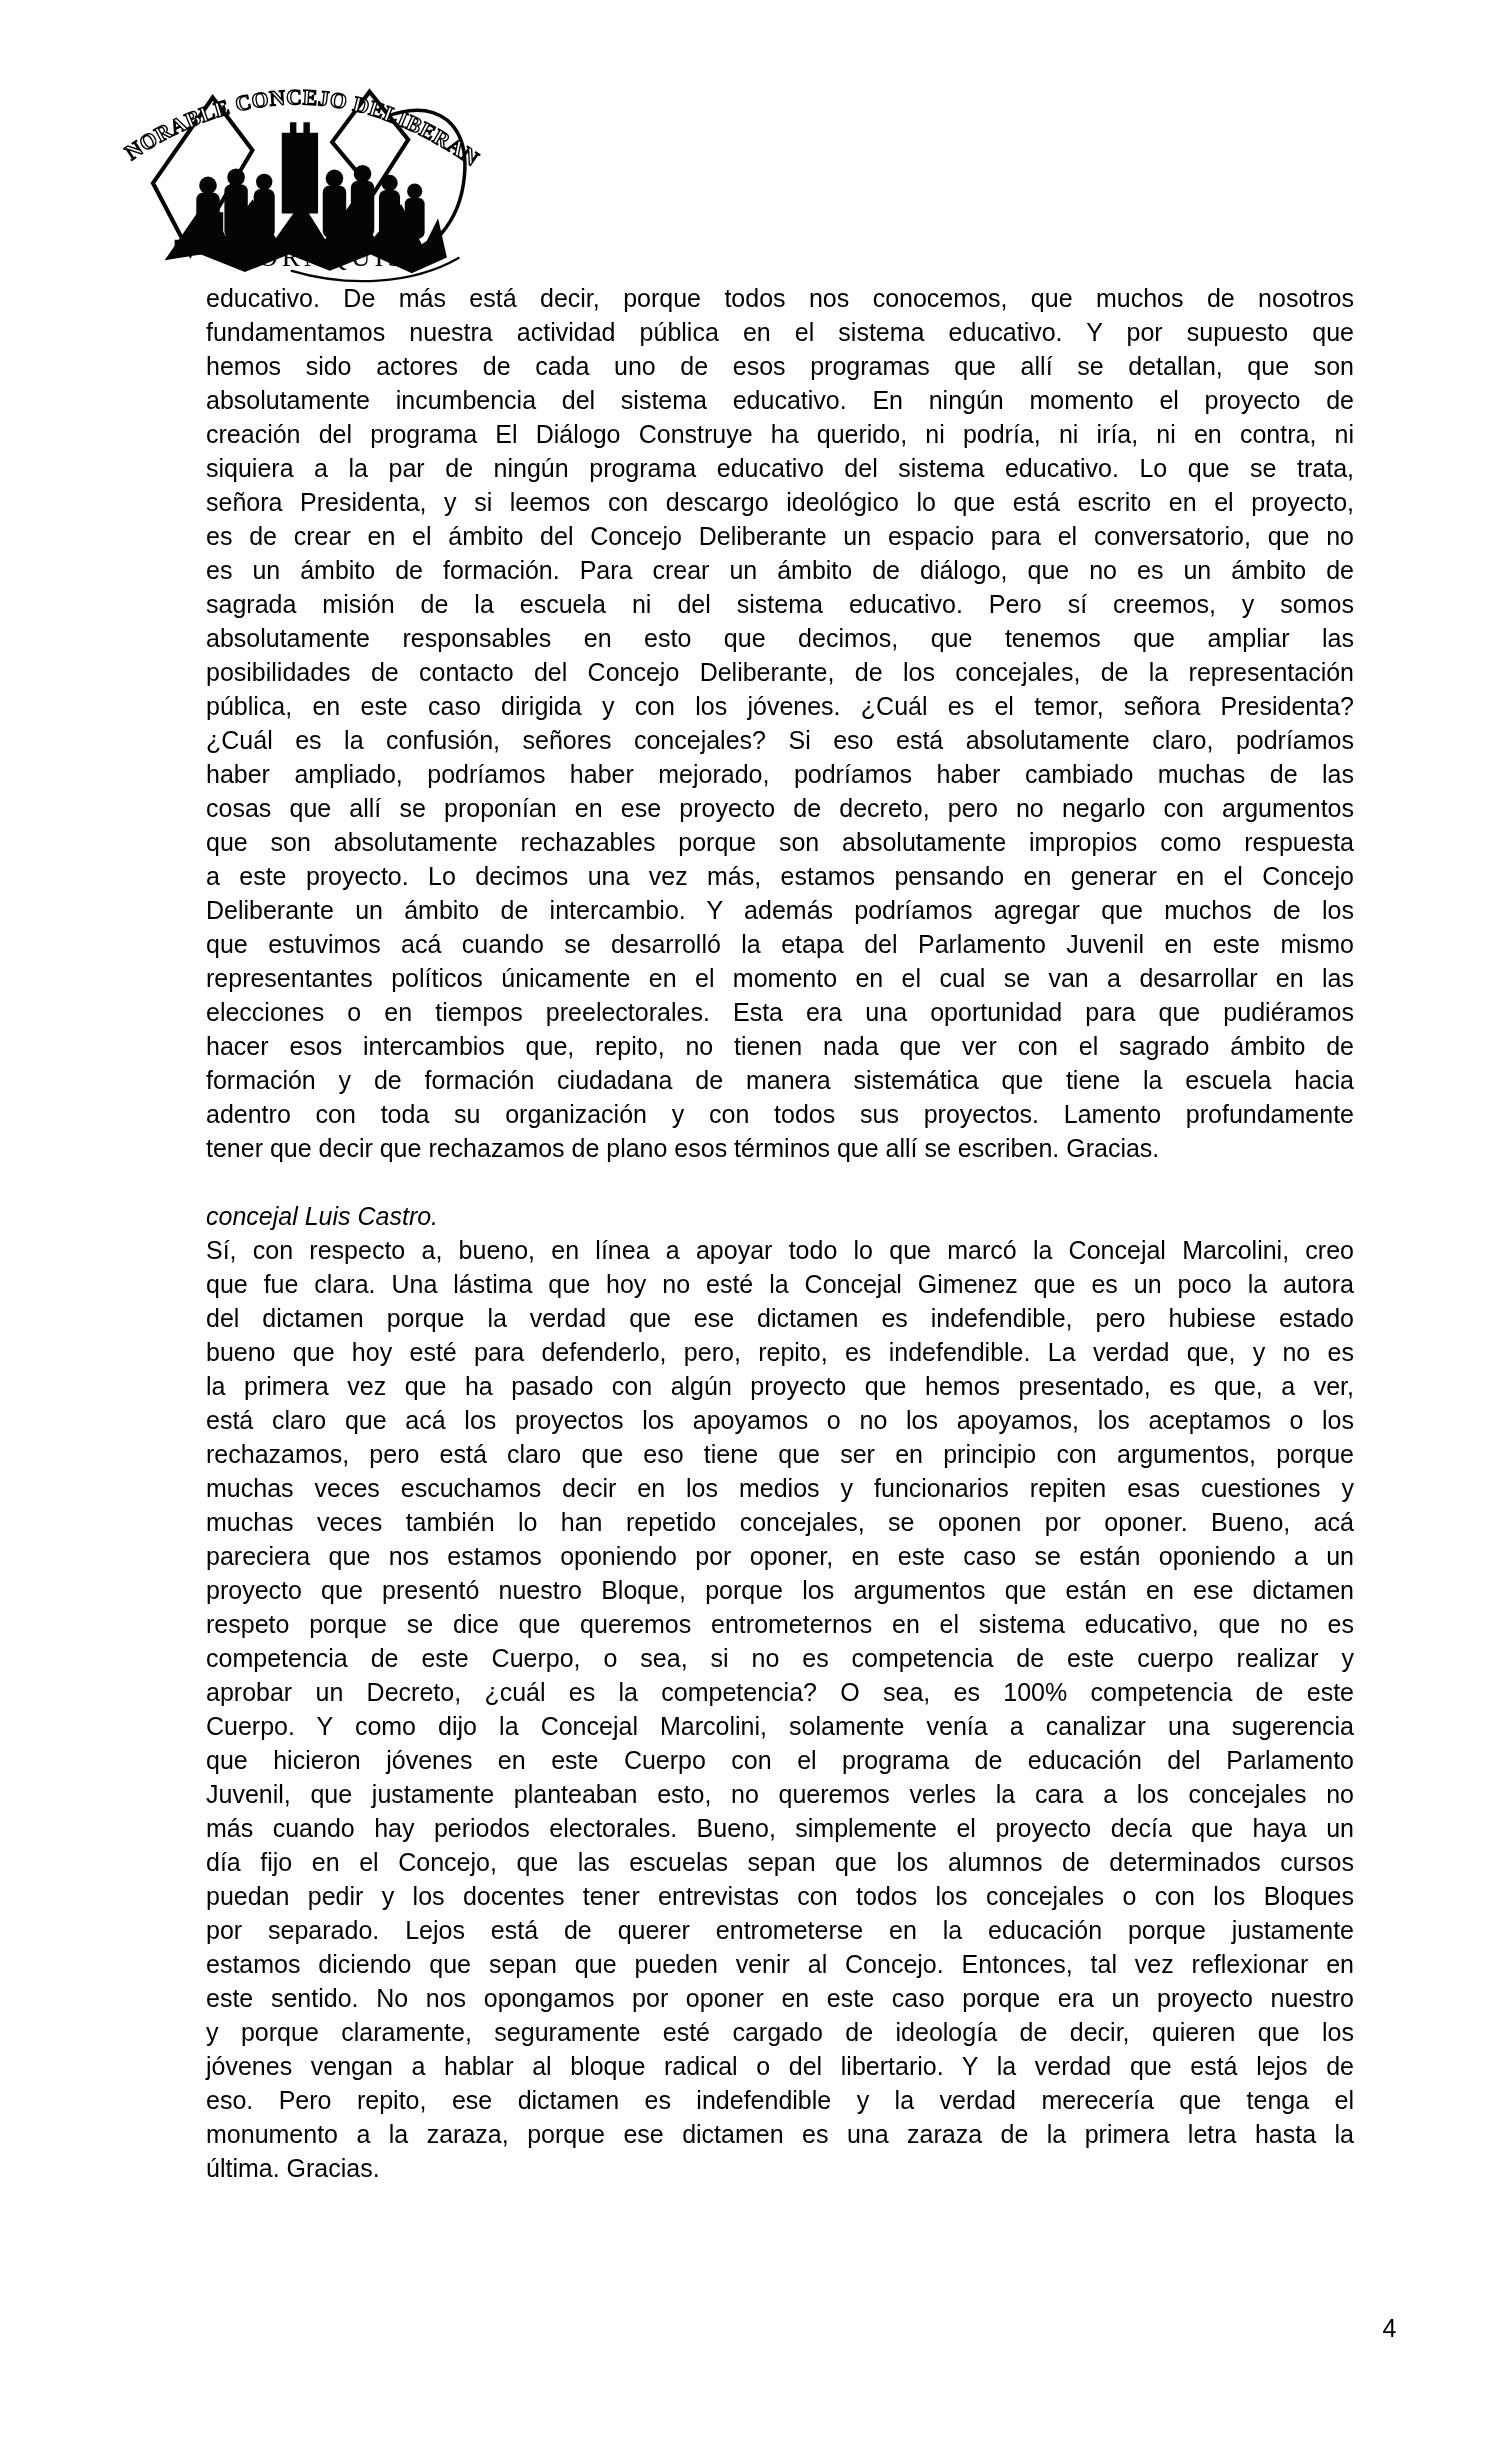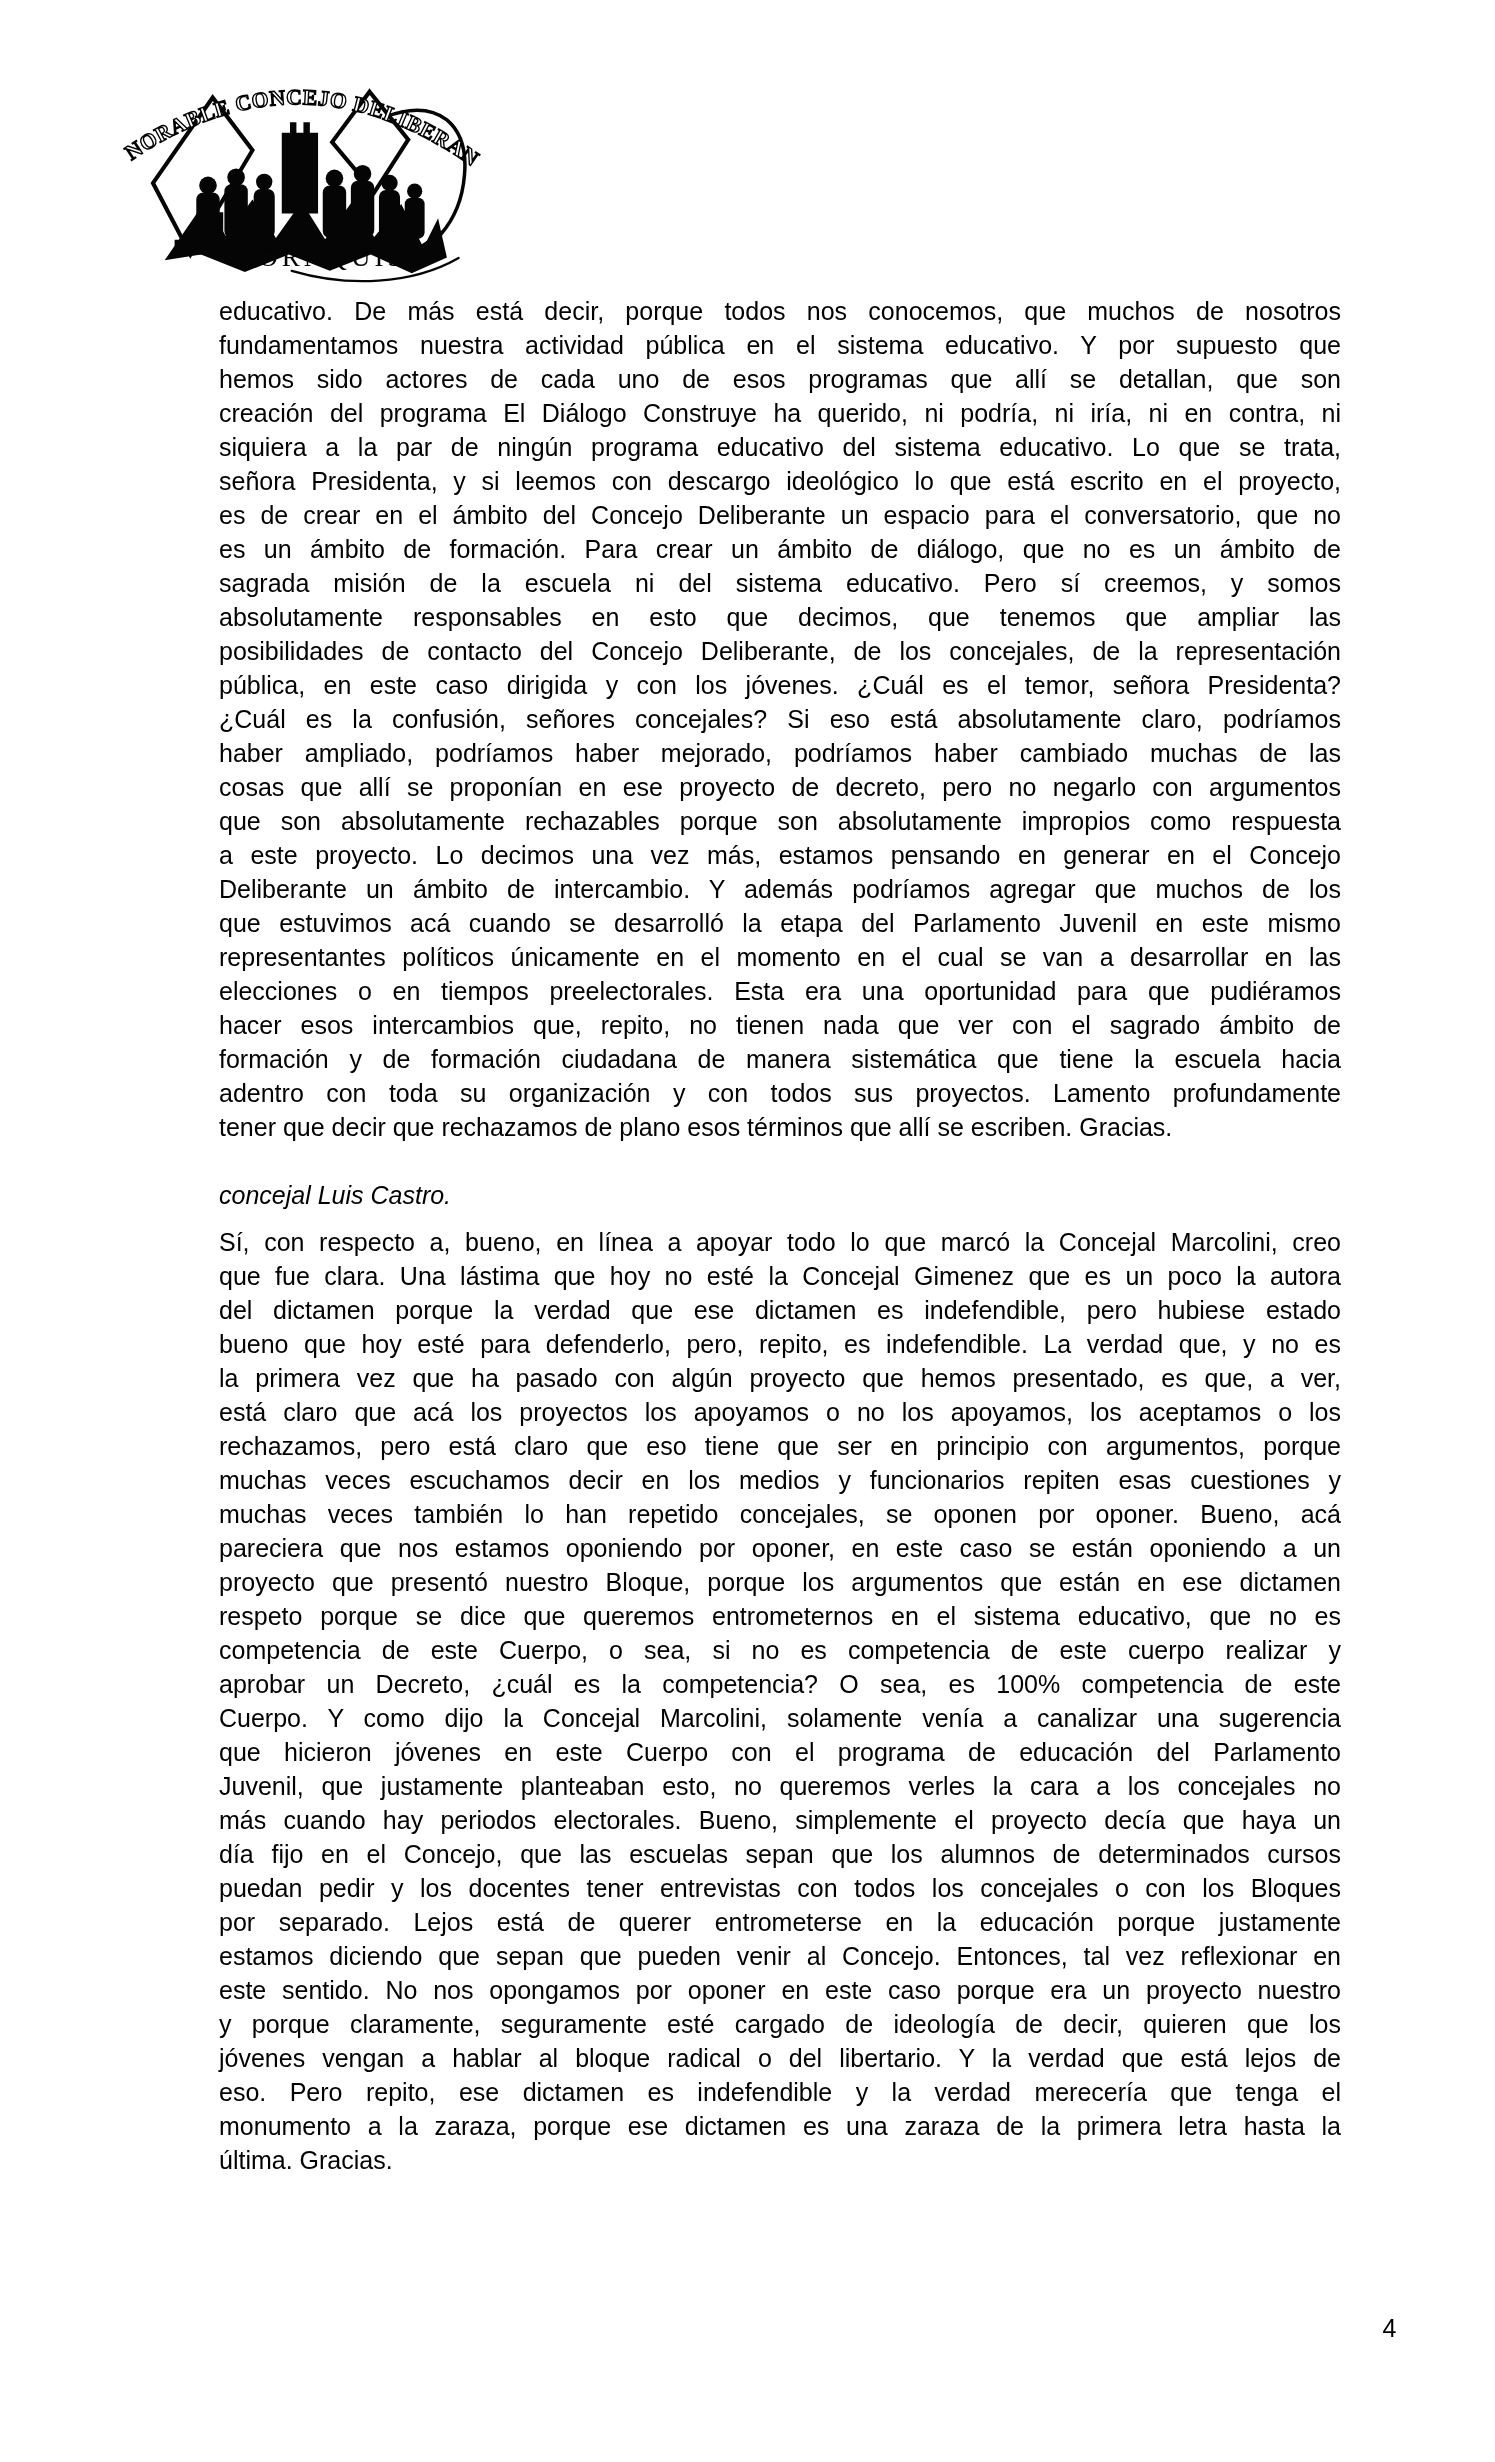--- a/index.html
+++ b/index.html
@@ -22,21 +22,21 @@
   .logo svg { width: 100%; height: 100%; display: block; }
   .content {
     position: absolute;
     left: 206px; top: 281px;
     width: 1148px;
     color: #000000;
     font-size: 25px;
     line-height: 34px;
     letter-spacing: 0px;
   }
-  .block { margin: 13px; padding: 0; }
+  .block { margin: 0; padding: 0; }
   .line {
     text-align: justify;
     text-align-last: justify;
     min-height: 34px;
   }
   .line.last, .line.plain {
     text-align: justify;
     text-align-last: left;
   }
   .page-number {
@@ -107,20 +107,21 @@
 
       <path d="M295 358 C 390 386, 500 382, 580 336" fill="none" stroke="#050505" stroke-width="4" stroke-linecap="round"></path>
     </svg>
   </div>
 
   <main class="content" id="transcript">
       <div class="block paragraph">
         <div class="line">educativo. De más está decir, porque todos nos conocemos, que muchos de nosotros</div>
         <div class="line">fundamentamos nuestra actividad pública en el sistema educativo. Y por supuesto que</div>
         <div class="line">hemos sido actores de cada uno de esos programas que allí se detallan, que son</div>
+        <div class="line">absolutamente incumbencia del sistema educativo. En ningún momento el proyecto de</div>
         <div class="line">creación del programa El Diálogo Construye ha querido, ni podría, ni iría, ni en contra, ni</div>
         <div class="line">siquiera a la par de ningún programa educativo del sistema educativo. Lo que se trata,</div>
         <div class="line">señora Presidenta, y si leemos con descargo ideológico lo que está escrito en el proyecto,</div>
         <div class="line">es de crear en el ámbito del Concejo Deliberante un espacio para el conversatorio, que no</div>
         <div class="line">es un ámbito de formación. Para crear un ámbito de diálogo, que no es un ámbito de</div>
         <div class="line">sagrada misión de la escuela ni del sistema educativo. Pero sí creemos, y somos</div>
         <div class="line">absolutamente responsables en esto que decimos, que tenemos que ampliar las</div>
         <div class="line">posibilidades de contacto del Concejo Deliberante, de los concejales, de la representación</div>
         <div class="line">pública, en este caso dirigida y con los jóvenes. ¿Cuál es el temor, señora Presidenta?</div>
         <div class="line">¿Cuál es la confusión, señores concejales? Si eso está absolutamente claro, podríamos</div>

